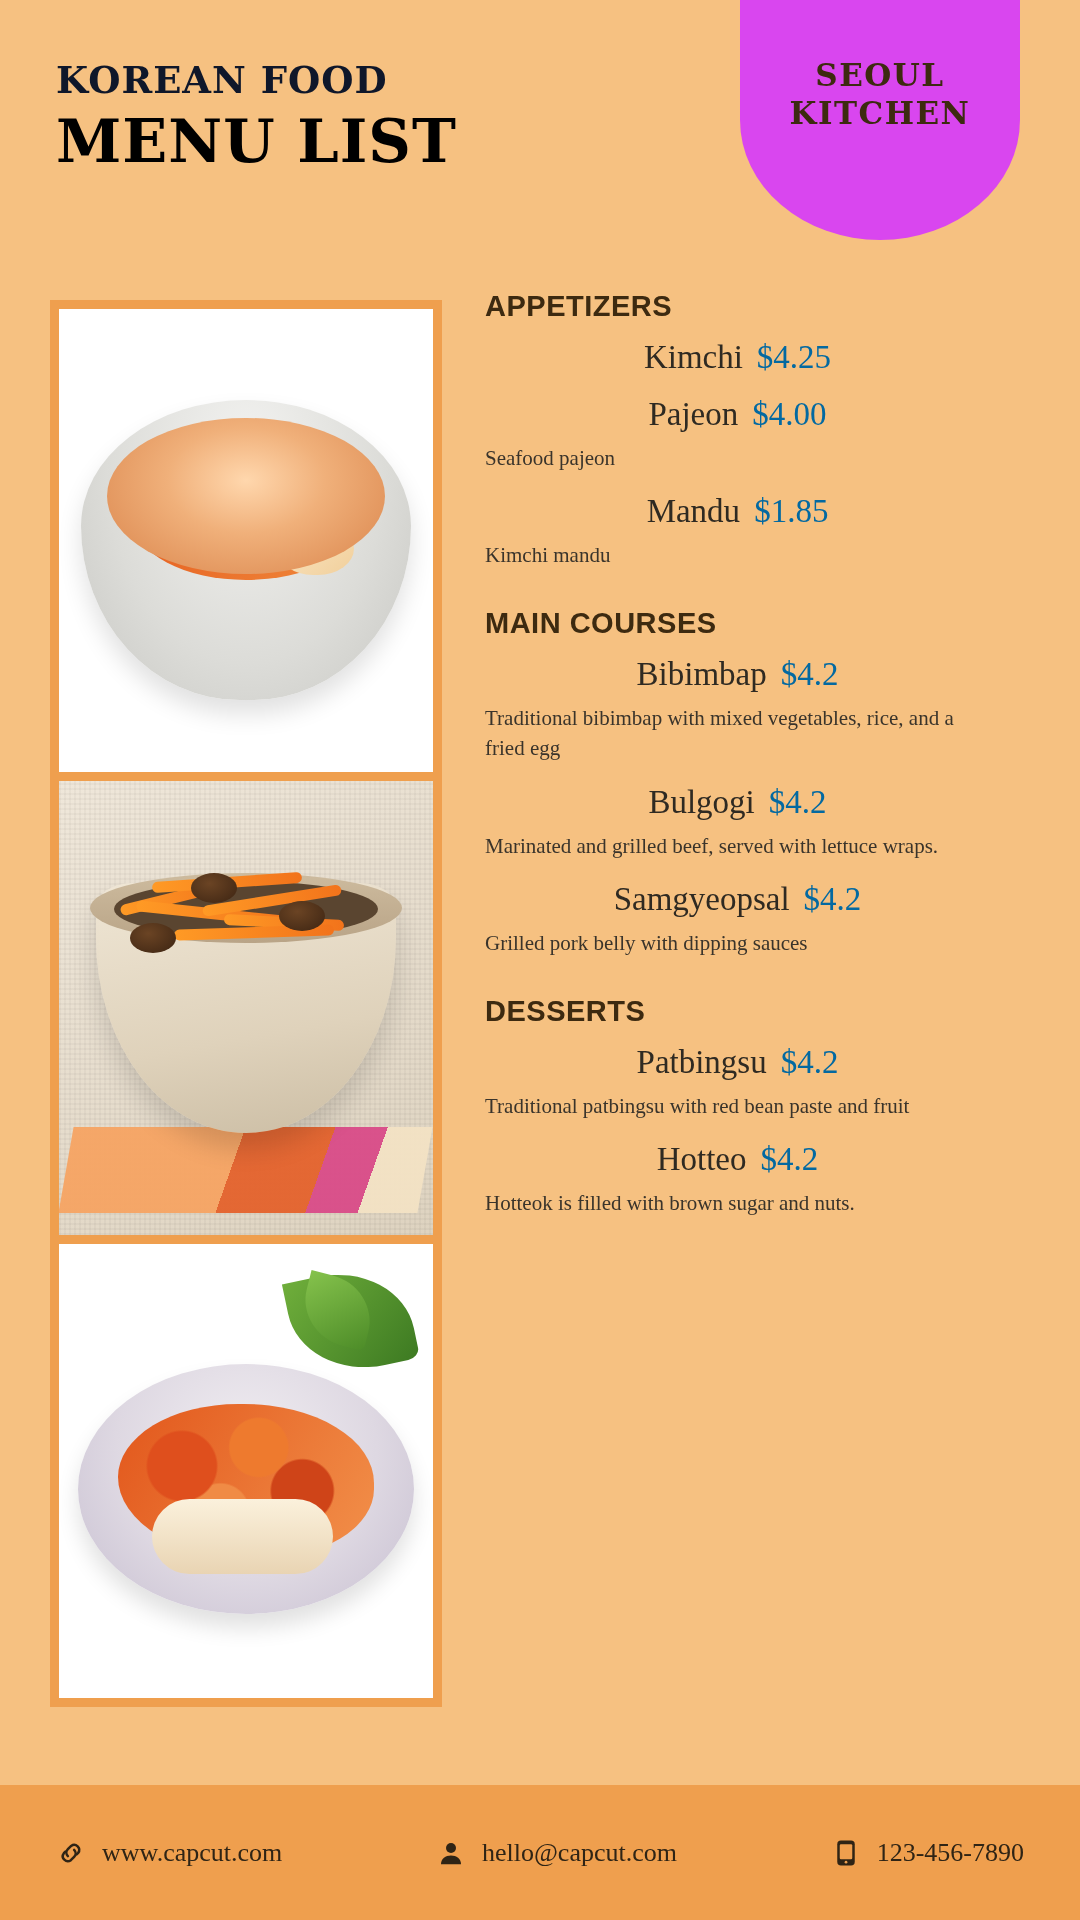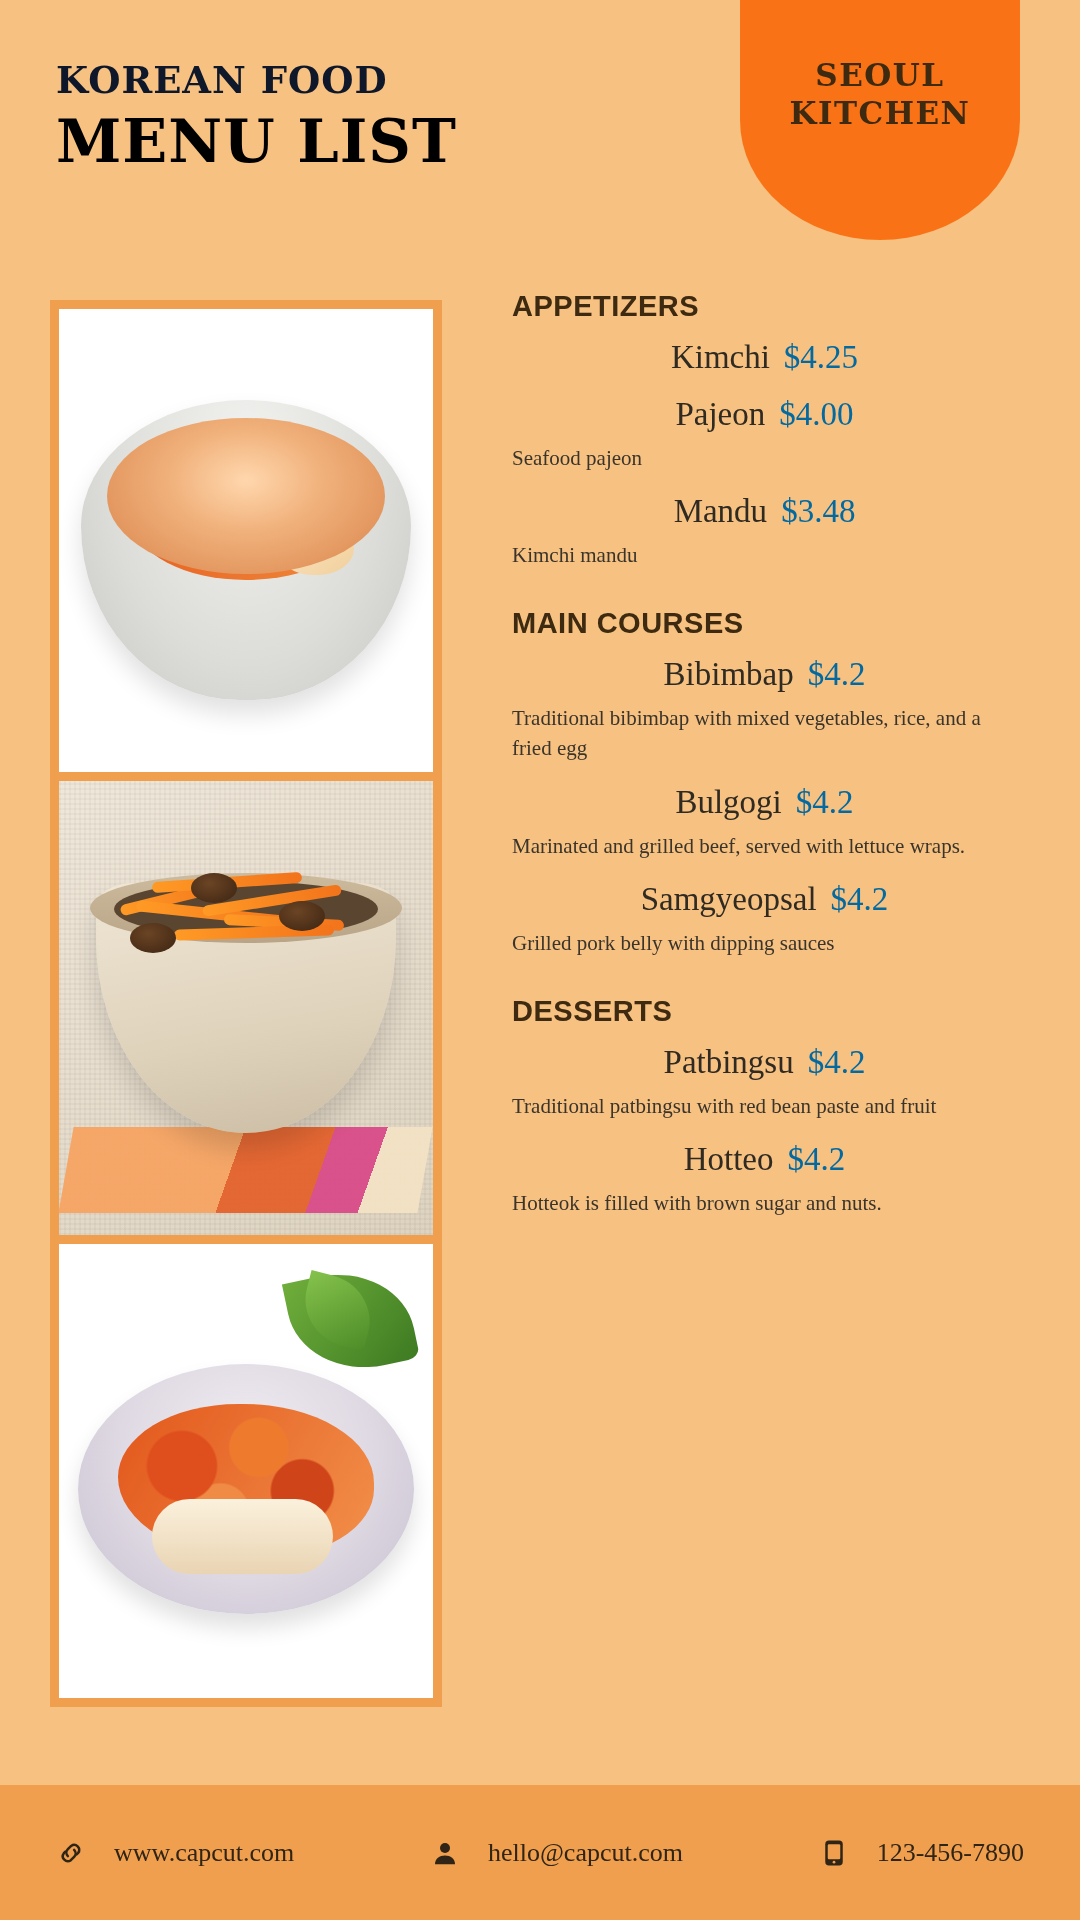--- a/index.html
+++ b/index.html
@@ -17,21 +17,21 @@
     background: #f6c181;
   }
 
   
   .badge {
     position: absolute;
     top: 0;
     left: 740px;
     width: 280px;
     height: 240px;
-    background: #f97316;
+    background: #d946ef;
     border-bottom-left-radius: 140px 120px;
     border-bottom-right-radius: 140px 120px;
     display: flex;
     flex-direction: column;
     align-items: center;
     justify-content: center;
     padding-bottom: 50px;
   }
   .badge-line {
     font-family: "DejaVu Serif", serif;
@@ -265,21 +265,21 @@
     height: 66px;
     border-radius: 0 70% 10% 70%;
     background: linear-gradient(140deg, #85c24c, #4d8c28);
     transform: rotate(26deg);
   }
 
   
   .menu {
     position: absolute;
     top: 290px;
-    left: 512px;
+    left: 485px;
     width: 505px;
   }
   .section-title {
     font-family: "Liberation Sans", sans-serif;
     font-weight: bold;
     font-size: 29px;
     letter-spacing: .5px;
     color: #3d2a10;
     margin-bottom: 16px;
   }
@@ -321,21 +321,21 @@
     height: 135px;
     background: #ef9f4e;
     display: flex;
     align-items: center;
     justify-content: space-between;
     padding: 0 56px;
   }
   .contact {
     display: flex;
     align-items: flex-end;
-    gap: 28px;
+    gap: 16px;
   }
   .contact-text {
     font-family: "Liberation Serif", serif;
     font-size: 26px;
     color: #2f2415;
   }
   .ic { width: 30px; height: 30px; display: block; }
   .ic svg { display: block; }
 </style>
 </head>
@@ -410,21 +410,21 @@
         <div class="item-row">
           <div class="item-name">Pajeon</div>
           <div class="item-price">$4.00</div>
         </div>
         <div class="item-desc">Seafood pajeon</div>
       </div>
 
       <div class="item">
         <div class="item-row">
           <div class="item-name">Mandu</div>
-          <div class="item-price">$3.48</div>
+          <div class="item-price">$1.85</div>
         </div>
         <div class="item-desc">Kimchi mandu</div>
       </div>
     </div>
 
     <div class="section">
       <div class="section-title">MAIN COURSES</div>
 
       <div class="item">
         <div class="item-row">

